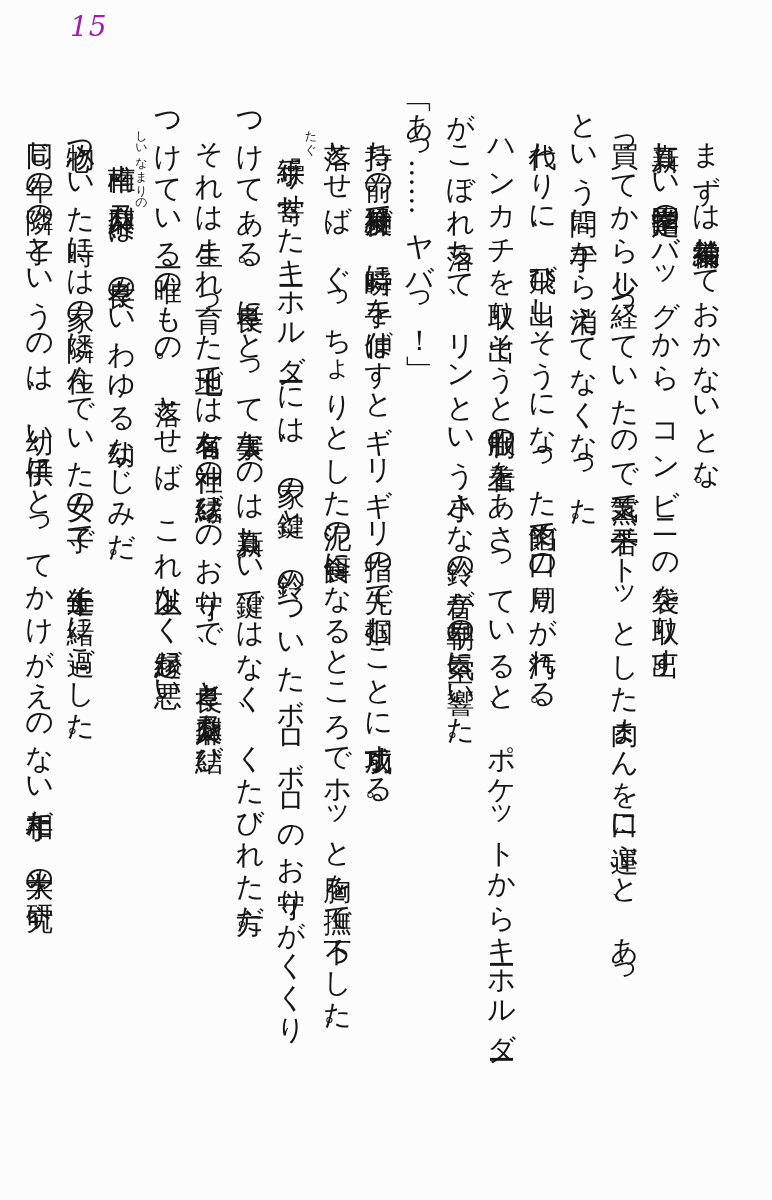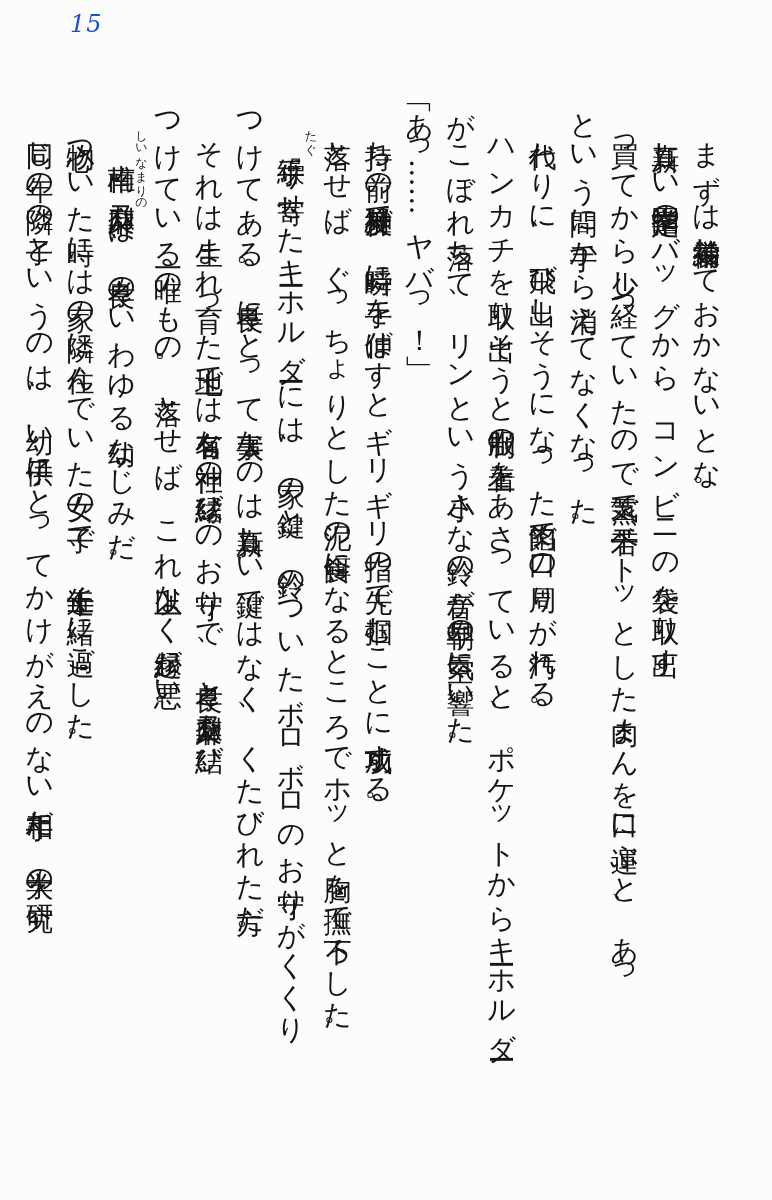--- a/index.html
+++ b/index.html
@@ -17,23 +17,23 @@
     position: relative;
     width: 772px;
     height: 1200px;
     background: #fcfcfc;
     color: #1a1a1a;
   }
   .page-number {
     position: absolute;
     left: 70px;
     top: 10px;
-    font-size: 24px;
+    font-size: 28px;
     font-style: italic;
-    color: #1d4ed8;
+    color: #a21caf;
     letter-spacing: 1px;
   }
   
   .body-text {
     position: absolute;
     top: 94px;
     right: 45px;
     height: 1056px;
     writing-mode: vertical-rl;
     text-orientation: mixed;

